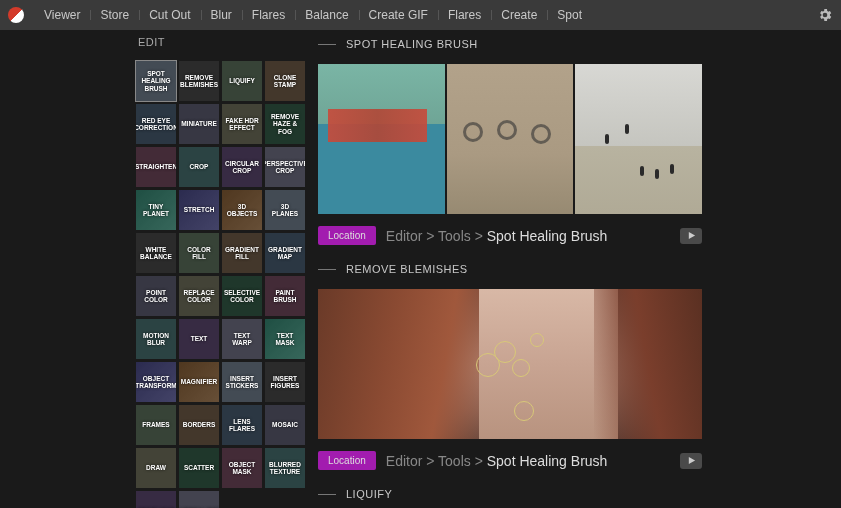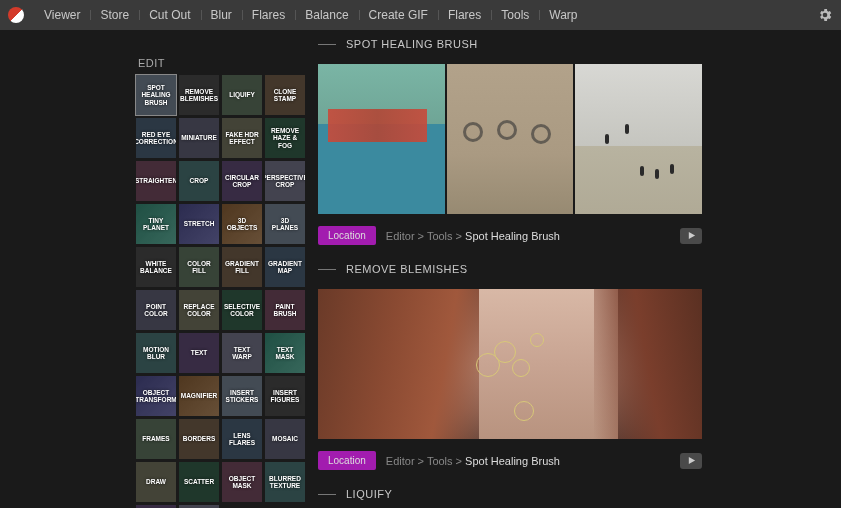--- a/index.html
+++ b/index.html
@@ -54,23 +54,22 @@
     width: 136px;
     background: #1a1a1a;
   }
   .sidebar {
     width: 172px;
     padding-top: 6px;
   }
   .sidebar-title {
     font-size: 11px;
     color: #aaa;
-    padding: 0 0 6px 2px;
+    padding: 0 0 13px 2px;
     letter-spacing: 0.5px;
-    margin-top: 21px;
   }
   .thumb-grid {
     display: grid;
     grid-template-columns: repeat(4, 40px);
     gap: 3px;
   }
   .thumb {
     width: 40px; height: 40px;
     display: flex;
     align-items: center;
@@ -161,21 +160,21 @@
     gap: 10px;
     width: 384px;
   }
   .loc-badge {
     background: #a21caf;
     color: #ddd;
     font-size: 10px;
     padding: 4px 10px;
     border-radius: 2px;
   }
-  .crumbs { flex: 1; font-size: 11px; color: #888; }
+  .crumbs { flex: 1; font-size: 14px; color: #888; }
   .crumbs .leaf { color: #ddd; }
   .playbtn {
     width: 22px; height: 16px;
     background: #4a4a4a;
     border-radius: 3px;
     display: flex; align-items: center; justify-content: center;
     cursor: pointer;
   }
   .playbtn svg { fill: #ccc; }
   .big-hero {
@@ -214,22 +213,22 @@
   <div class="logo"></div>
   <div class="topmenu">
     <div class="topmenu-item">Viewer</div>
     <div class="topmenu-item">Store</div>
     <div class="topmenu-item">Cut Out</div>
     <div class="topmenu-item">Blur</div>
     <div class="topmenu-item">Flares</div>
     <div class="topmenu-item">Balance</div>
     <div class="topmenu-item">Create GIF</div>
     <div class="topmenu-item">Flares</div>
-    <div class="topmenu-item">Tools</div>
-    <div class="topmenu-item">Warp</div>
+    <div class="topmenu-item">Create</div>
+    <div class="topmenu-item">Spot</div>
   </div>
   <div class="gear">
     <svg viewBox="0 0 24 24" fill="currentColor">
         <path d="M19.4 13a7.5 7.5 0 000-2l2-1.6-2-3.4-2.4 1a7.3 7.3 0 00-1.7-1L15 3h-4l-.3 2.9a7.3 7.3 0 00-1.7 1l-2.4-1-2 3.4L6.6 11a7.5 7.5 0 000 2l-2 1.6 2 3.4 2.4-1a7.3 7.3 0 001.7 1L11 21h4l.3-2.9a7.3 7.3 0 001.7-1l2.4 1 2-3.4zM12 15.5A3.5 3.5 0 1115.5 12 3.5 3.5 0 0112 15.5z"></path>
       </svg>
   </div>
 </div>
 
 <div class="body-wrap">
   <div class="left-rail"></div>

